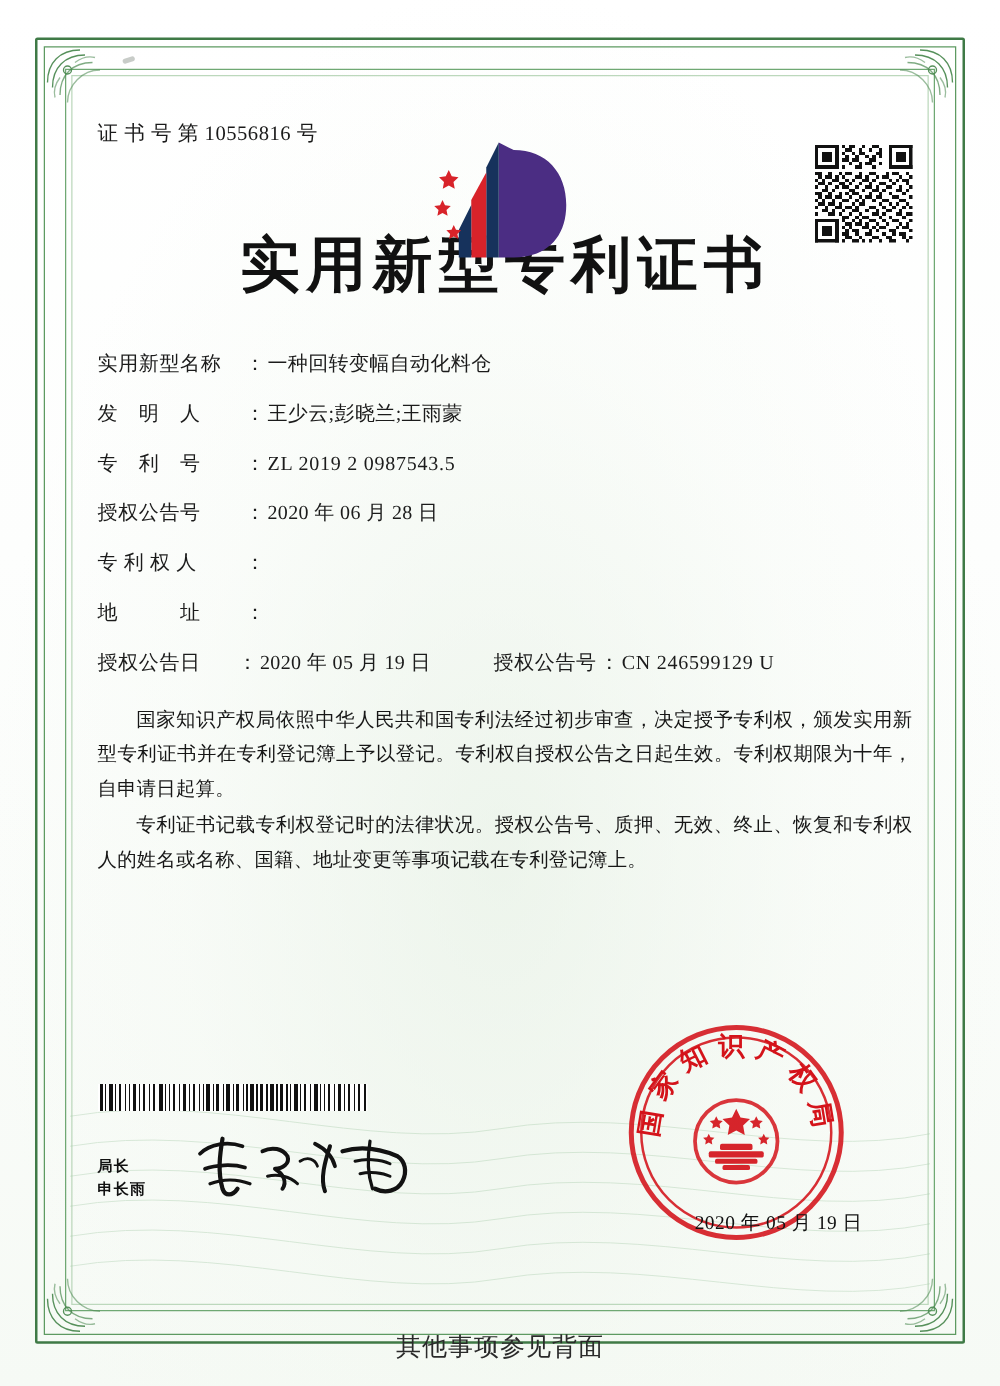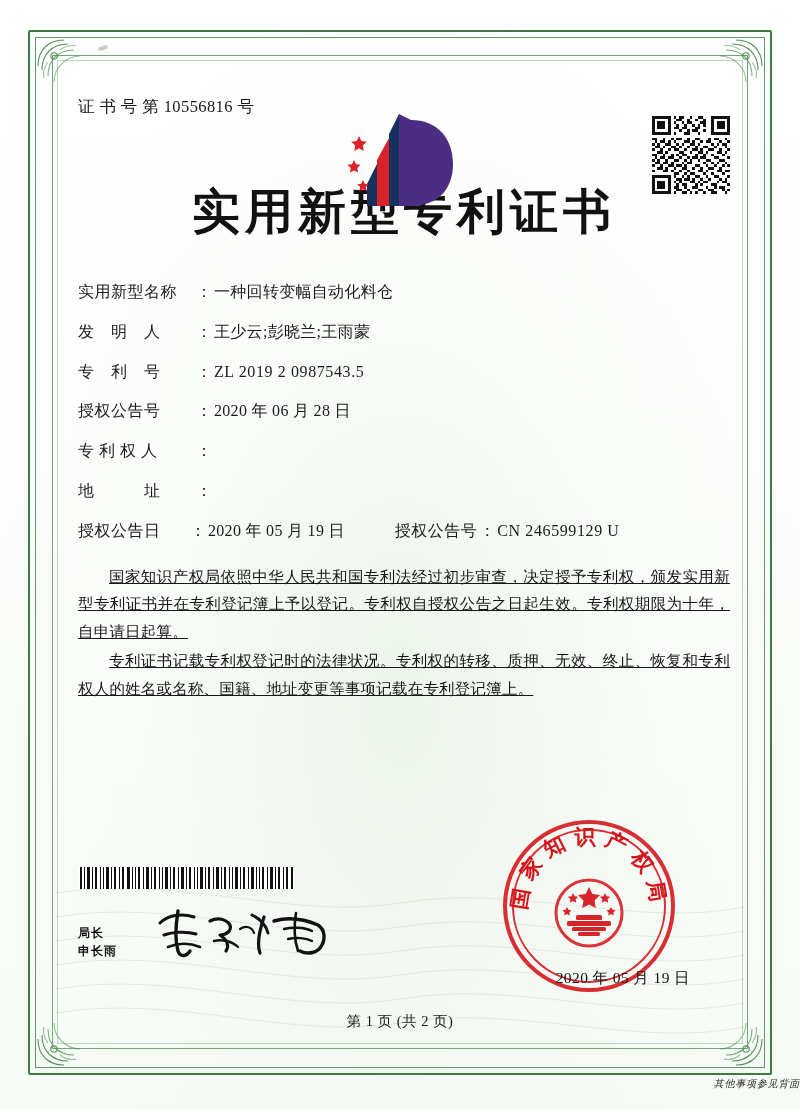--- a/index.html
+++ b/index.html
@@ -156,21 +156,20 @@
     margin-right: 2px;
   }
 
   .paragraphs {
     margin-top: 14px;
     font-size: 15.5px;
     line-height: 1.78;
     text-align: justify;
     letter-spacing: .2px;
     color: #171717;
-    text-decoration: underline;
   }
   .paragraphs p {
     margin: 0 0 2px 0;
     text-indent: 2em;
   }
 
   
   .barcode {
     position: absolute;
     left: 78px;
@@ -226,25 +225,24 @@
     text-align: center;
     font-size: 14.5px;
     letter-spacing: .5px;
     color: #1a1a1a;
   }
 
   .footnote {
     position: absolute;
     left: 0; right: 0;
     bottom: 18px;
-    text-align: right;
-    font-size: 10px;
+    text-align: center;
+    font-size: 20px;
     letter-spacing: .8px;
     color: #2a2a2a;
-    font-style: italic;
   }
 </style>
 </head>
 <body>
 
 <div id="certificate">
 
   <div class="border-outer"></div>
   <div class="border-inner"></div>
 
@@ -591,21 +589,21 @@
           <span class="f-label2">授权公告号</span>
           <span class="f-colon">：</span>
           <span class="f-value mono">CN 246599129 U</span>
         </span>
       </div>
 
     </div>
 
     <div class="paragraphs">
       <p>国家知识产权局依照中华人民共和国专利法经过初步审查，决定授予专利权，颁发实用新型专利证书并在专利登记簿上予以登记。专利权自授权公告之日起生效。专利权期限为十年，自申请日起算。</p>
-      <p>专利证书记载专利权登记时的法律状况。专利权的转移、质押、无效、终止、恢复和专利权人的姓名或名称、国籍、地址变更等事项记载在专利登记簿上。</p>
+      <p>专利证书记载专利权登记时的法律状况。授权公告号、质押、无效、终止、恢复和专利权人的姓名或名称、国籍、地址变更等事项记载在专利登记簿上。</p>
     </div>
 
   </div>
 
   <div class="barcode">
     <svg viewBox="0 0 216 22" shape-rendering="crispEdges">
       <rect width="216" height="22" fill="#ffffff"></rect>
       <g fill="#111111">
         <rect x="2" y="0" width="2" height="22"></rect>
           <rect x="6" y="0" width="1" height="22"></rect>
@@ -718,16 +716,15 @@
         <path id="sealArc" d="M 93 93 m -62,0 a 62,62 0 1,1 124,0" fill="none"></path>
       </defs>
       <text font-family="'Liberation Serif', serif" font-size="21" font-weight="bold" fill="#d4131a" letter-spacing="8">
         <textPath href="#sealArc" startOffset="50%" text-anchor="middle">国家知识产权局</textPath>
       </text>
     </svg>
   </div>
 
   <div class="seal-date">2020 年 05 月 19 日</div>
 
-  <div class="page-no">第 1 页 (共 2 页)</div>
   <div class="footnote">其他事项参见背面</div>
 
 </div>
 
 </body></html>

